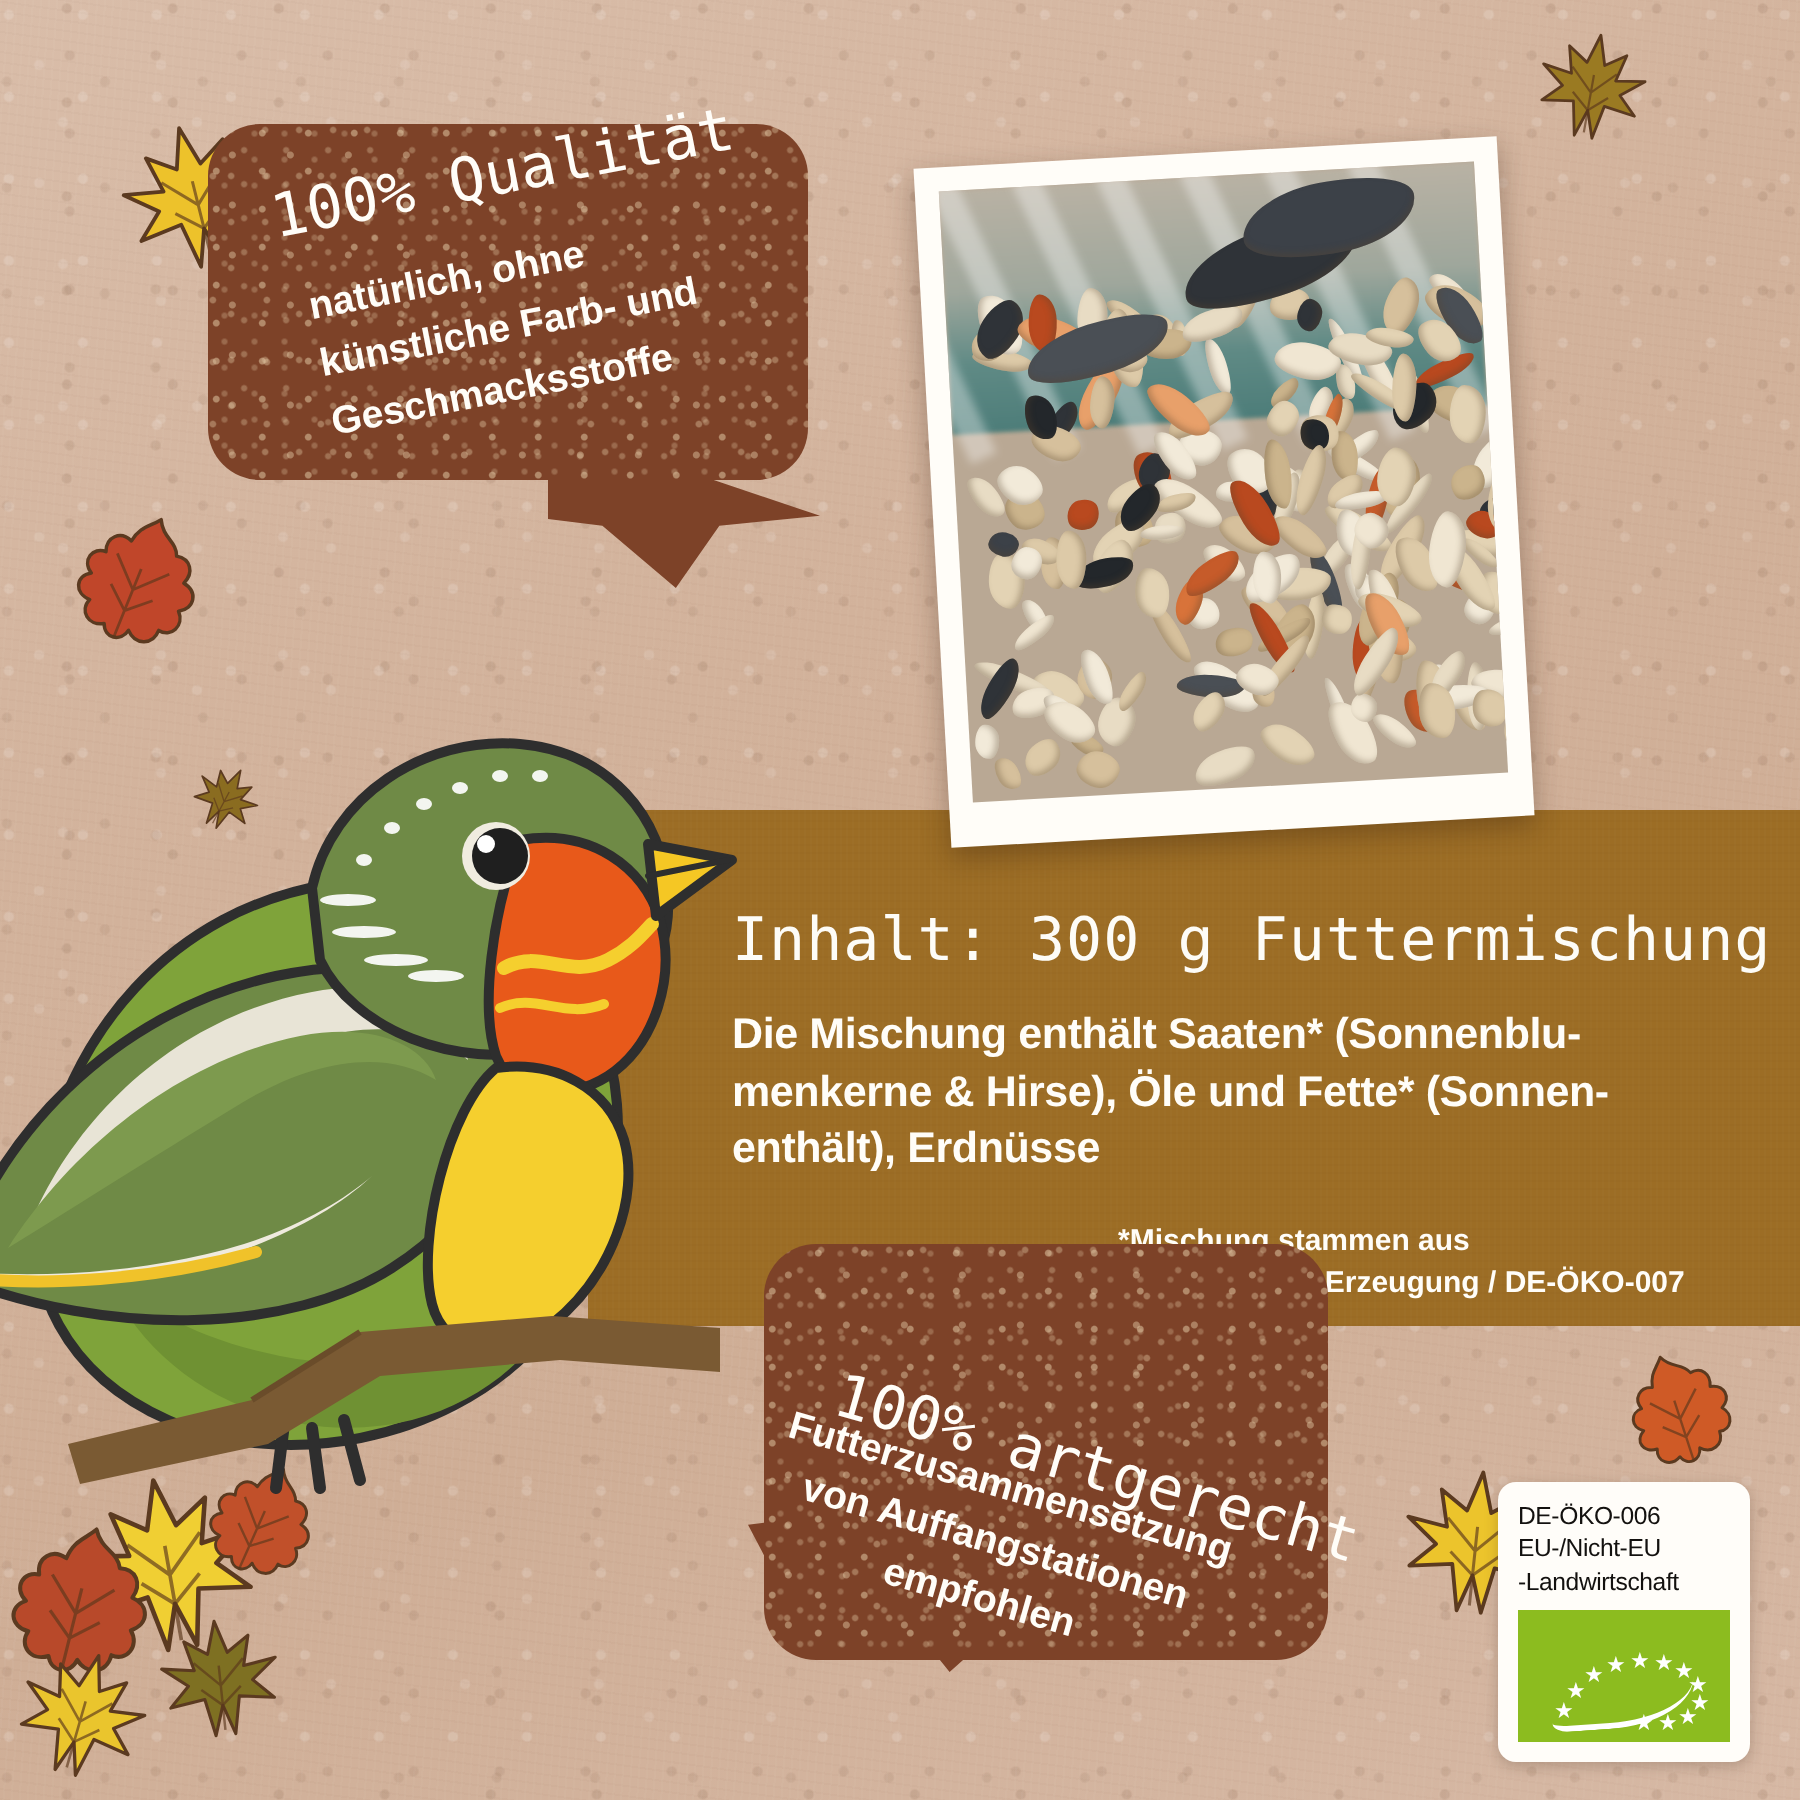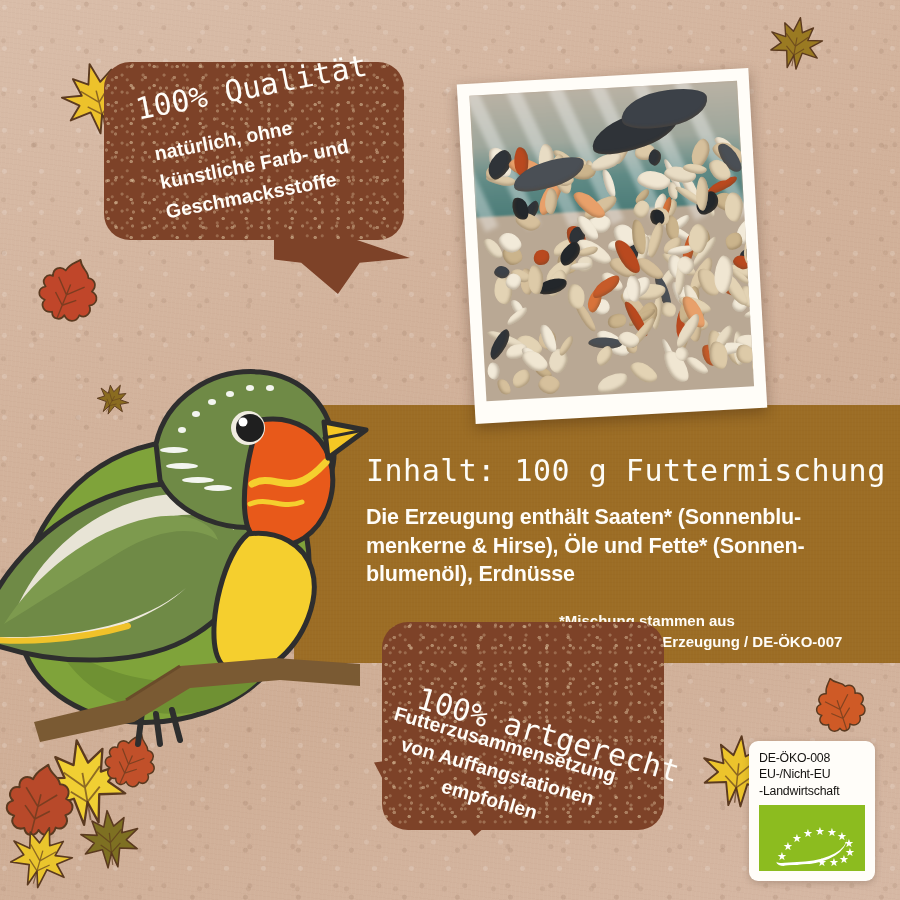--- a/index.html
+++ b/index.html
@@ -194,25 +194,25 @@
         <path d="M50 92 L50 40 M50 56 L30 36 M50 56 L70 36 M50 72 L34 58 M50 72 L66 58" stroke="rgba(90,55,28,.65)" stroke-width="2" fill="none"></path>
       </svg>
       <svg viewBox="0 0 100 100" class="leaf" style="left: 6px; top: 824px; width: 70px; height: 66px; transform: rotate(16deg);">
         <path d="M50 4 L58 30 L76 18 L70 42 L96 38 L76 54 L92 70 L64 66 L58 96 L50 72 L42 96 L36 66 L8 70 L24 54 L4 38 L30 42 L24 18 L42 30 Z" fill="#eac52d" stroke="#5b3a20" stroke-width="2.5" stroke-linejoin="round"></path>
         <path d="M50 92 L50 40 M50 56 L30 36 M50 56 L70 36 M50 72 L34 58 M50 72 L66 58" stroke="rgba(90,55,28,.65)" stroke-width="2" fill="none"></path>
       </svg>
     </div>
 
   <div class="band">
     <div class="bandgrain"></div>
-    <div class="band-head">Inhalt: 100 g Futtermischung</div>
+    <div class="band-head">Inhalt: 300 g Futtermischung</div>
     <div class="band-body">
-      <span>Die Erzeugung enthält Saaten* (Sonnenblu-</span>
+      <span>Die Mischung enthält Saaten* (Sonnenblu-</span>
       <span>menkerne &amp; Hirse), Öle und Fette* (Sonnen-</span>
-      <span>blumenöl), Erdnüsse</span>
+      <span>enthält), Erdnüsse</span>
     </div>
     <div class="band-note">
       <span>*Mischung stammen aus</span>
       <span class="l2">biologischer Erzeugung / DE-ÖKO-007</span>
     </div>
   </div>
 
   <div class="photo">
     <div class="photo-inner" id="photo-inner">
       <div class="sky"></div>
@@ -507,21 +507,21 @@
       <div class="a-sub">
         <span>Futterzusammensetzung</span><br>
         <span>von Auffangstationen</span><br>
         <span>empfohlen</span>
       </div>
     </div>
   </div>
 
   <div id="eu-label">
     <div class="code">
-      <div>DE-ÖKO-008</div>
+      <div>DE-ÖKO-006</div>
       <div>EU-/Nicht-EU</div>
       <div>-Landwirtschaft</div>
     </div>
     <div class="leafbox" id="eu-leafbox">
       <div class="stem"></div>
     <div class="star" style="left: 18px; top: 46px;">★</div>
         <div class="star" style="left: 24px; top: 36px;">★</div>
         <div class="star" style="left: 33px; top: 28px;">★</div>
         <div class="star" style="left: 44px; top: 23px;">★</div>
         <div class="star" style="left: 56px; top: 21px;">★</div>

